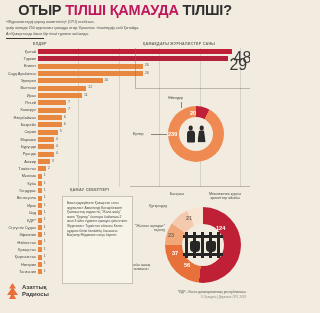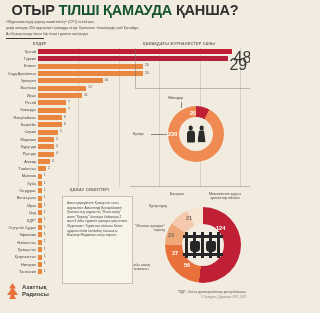--- a/index.html
+++ b/index.html
@@ -13,21 +13,21 @@
   }
   .wrap{position:relative;width:250px;height:313px;}
 
   
   .title{
     position:absolute;left:0;top:2px;width:250px;
     text-align:center;
     font-size:14.5px;font-weight:bold;letter-spacing:-0.2px;
     color:#2f2f2f;white-space:nowrap;
   }
-  .title .hl{color:#14532d;}
+  .title .hl{color:#be185d;}
   .subtitle{
     position:absolute;left:6px;top:20px;width:238px;
     font-size:3.6px;line-height:5.1px;color:#4a4a4a;
   }
   .subtitle p{margin:0 0 1px 0;}
 
   
   .colhead{
     position:absolute;font-size:3.6px;letter-spacing:.3px;
     color:#6d6a63;font-weight:bold;
@@ -131,21 +131,21 @@
   .footnote{position:absolute;right:4px;top:290px;text-align:right;
             font-size:3.4px;color:#5a574f;line-height:5px;}
   .footnote .src{font-size:2.9px;color:#8a857a;}
 </style>
 </head>
 <body>
 
 <div class="wrap">
 
   <div class="title">
-    <span>ОТЫР </span><span class="hl">ТІЛШІ ҚАМАУДА</span><span> ҚАНША?</span>
+    <span>ОТЫР </span><span class="hl">ТІЛШІ ҚАМАУДА</span><span> ТІЛШІ?</span>
   </div>
 
   <div class="subtitle">
     <p>«Журналистерді қорғау комитетінің» (CPJ) есебінше,</p>
     <p>қазір әлемде 250 журналист қамауда отыр. Қамалған тілшілердің көбі Қытайда.</p>
     <p>Ал Қазақстанда биыл бір тілші түрмеге жабылды.</p>
   </div>
 
   <div class="rule" id="rule-left"></div>
 

